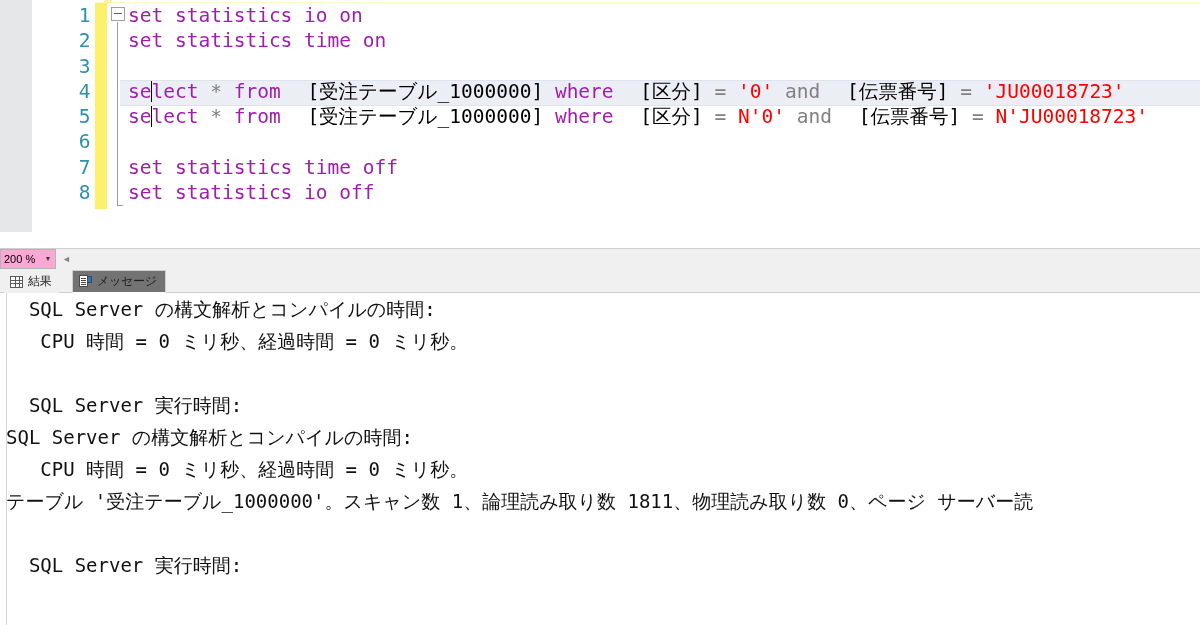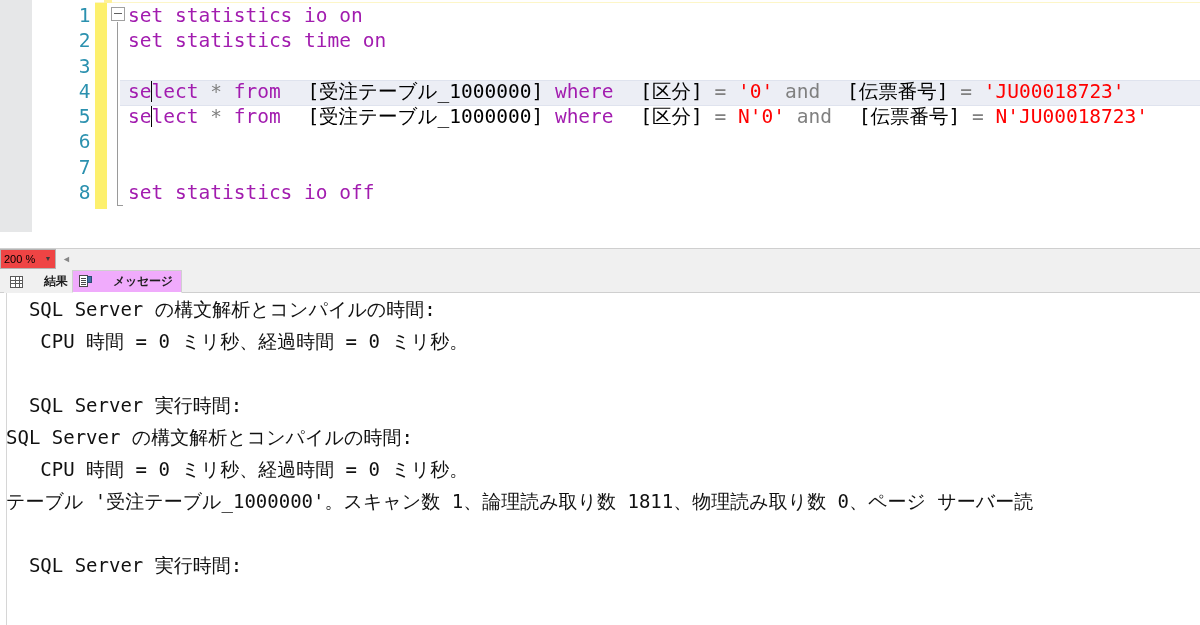--- a/index.html
+++ b/index.html
@@ -160,21 +160,21 @@
     height: 21px;
     background: #f0f0f0;
     border-top: 1px solid #cfcfcf;
     box-sizing: border-box;
   }
   .zoom-combo {
     position: absolute;
     left: 0; top: 0;
     width: 56px;
     height: 20px;
-    background: #ef4444;
+    background: #f9a8d4;
     border: 1px solid #b4b4b4;
     box-sizing: border-box;
     display: flex;
     align-items: center;
   }
   .zoom-value {
     font-size: 11px;
     color: #000;
     padding-left: 3px;
     font-family: "Liberation Sans", sans-serif;
@@ -219,22 +219,22 @@
     height: 23px;
     display: flex;
     align-items: center;
     padding: 0 8px 0 6px;
     font-size: 12px;
     color: #1e1e1e;
     font-family: "Liberation Sans", sans-serif;
     box-sizing: border-box;
   }
   .tab.inactive { left: 4px; background: #f0f0f0; }
-  .tab.active   { left: 72px; background: #f0abfc; border: 1px solid #cfcfcf; border-bottom-color: #ffffff; }
-  .tab .tlabel { margin-left: 21px; letter-spacing: -0.3px; font-weight: bold; }
+  .tab.active   { left: 72px; background: #737373; border: 1px solid #cfcfcf; border-bottom-color: #ffffff; }
+  .tab .tlabel { margin-left: 5px; letter-spacing: -0.3px; }
   .grid-icon {
     display: inline-block;
     width: 13px; height: 12px;
     border: 1px solid #5a5a5a;
     box-sizing: border-box;
     position: relative;
     background: #fff;
   }
   .grid-icon:before, .grid-icon:after {
     content: ""; position: absolute; background: #5a5a5a;
@@ -318,21 +318,21 @@
       <div class="outline-foot"></div>
     </div>
 
     <div class="editor-scroll" id="code-lines">
         <div class="code-line"><div class="lnum">1</div><div class="code-text"><span class="kw">set statistics io on</span></div></div>
         <div class="code-line"><div class="lnum">2</div><div class="code-text"><span class="kw">set statistics time on</span></div></div>
         <div class="code-line"><div class="lnum">3</div><div class="code-text"></div></div>
         <div class="code-line hl"><div class="code-text-bg"></div><div class="lnum">4</div><div class="code-text"><span class="kw">select </span><span class="op">* </span><span class="kw">from </span><span class="txt">[受注テーブル_1000000] </span><span class="kw">where </span><span class="txt">[区分] </span><span class="op">= </span><span class="str">'0' </span><span class="op">and </span><span class="txt">[伝票番号] </span><span class="op">= </span><span class="str">'JU00018723'</span></div><div class="caret" style="left: 151px;"></div></div>
         <div class="code-line"><div class="lnum">5</div><div class="code-text"><span class="kw">select </span><span class="op">* </span><span class="kw">from </span><span class="txt">[受注テーブル_1000000] </span><span class="kw">where </span><span class="txt">[区分] </span><span class="op">= </span><span class="str">N'0' </span><span class="op">and </span><span class="txt">[伝票番号] </span><span class="op">= </span><span class="str">N'JU00018723'</span></div><div class="caret" style="left: 151px;"></div></div>
         <div class="code-line"><div class="lnum">6</div><div class="code-text"></div></div>
-        <div class="code-line"><div class="lnum">7</div></div>
+        <div class="code-line"><div class="lnum">7</div><div class="code-text"><span class="kw">set statistics time off</span></div></div>
         <div class="code-line"><div class="lnum">8</div><div class="code-text"><span class="kw">set statistics io off</span></div></div>
       </div>
   </div>
 
   <div class="zoom-strip">
     <div class="zoom-combo">
       <span class="zoom-value">200 %</span>
       <span class="zoom-arrow">▼</span>
     </div>
     <div class="hscroll-left">◄</div>

